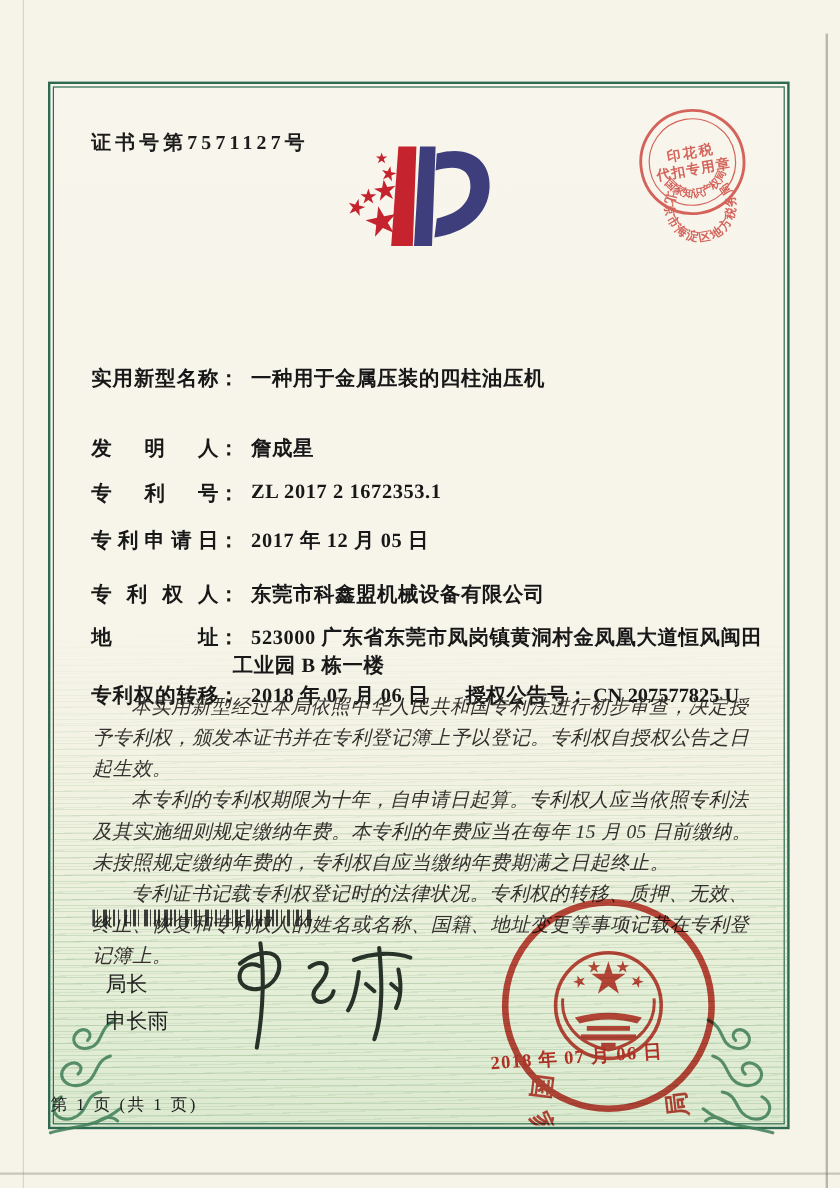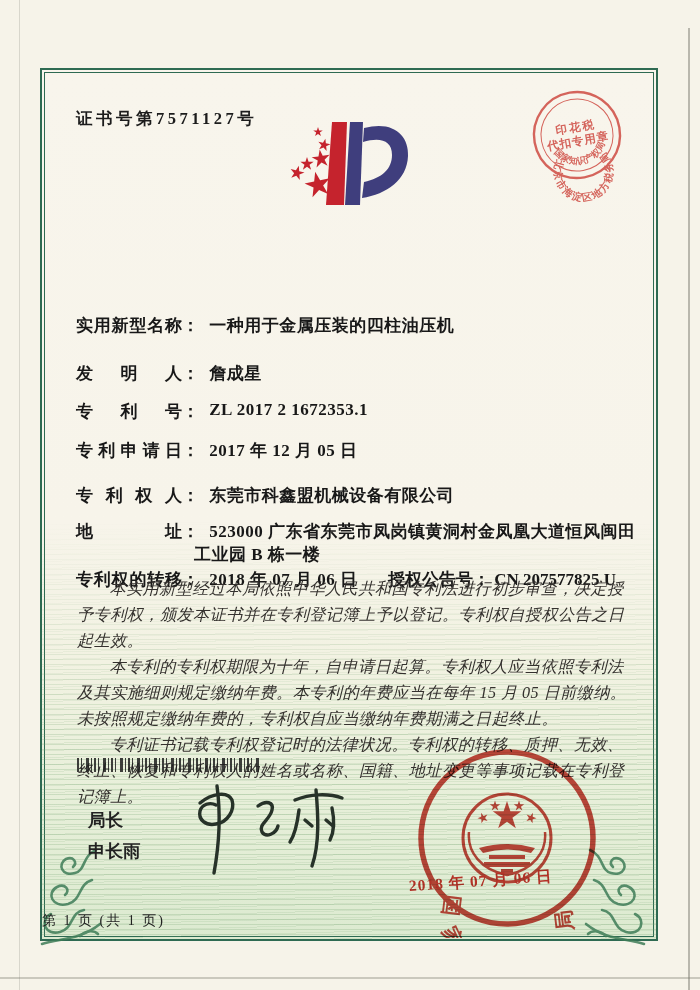--- a/index.html
+++ b/index.html
@@ -35,21 +35,21 @@
   .f-grant{position:absolute;left:312px;top:0;}
 
   .paras{position:absolute;left:35px;top:506px;width:560px;font-size:16.2px;line-height:26px;
          color:#34312e;font-style:italic;letter-spacing:.4px;}
   .paras p{margin:0;text-indent:2em;}
 
   .barcode{position:absolute;left:35px;top:688px;width:183px;height:14px;opacity:.85;
     background:repeating-linear-gradient(90deg,#1e1e1e 0 2px,transparent 2px 4px,#1e1e1e 4px 5px,
       transparent 5px 9px,#1e1e1e 9px 12px,transparent 12px 14px,#1e1e1e 14px 15px,transparent 15px 17px);}
 
-  .director{position:absolute;left:46px;top:735px;font-size:17.5px;font-weight:700;color:#222;line-height:31px;}
+  .director{position:absolute;left:46px;top:735px;font-size:17.5px;font-weight:400;color:#222;line-height:31px;}
   .sig{position:absolute;left:128px;top:708px;}
   .seal-big{position:absolute;left:365px;top:668px;mix-blend-mode:multiply;opacity:.93;}
   .flourish{position:absolute;top:776px;}
   #flourish-left{left:-6px;}
   #flourish-right{left:540px;transform:scaleX(-1);}
   .footer{position:absolute;left:0;bottom:9px;width:100%;text-align:left;
           font-size:14px;letter-spacing:2px;color:#222;}
   svg text{font-family:"Liberation Serif","DejaVu Serif",serif;}
 </style>
 </head>
@@ -117,21 +117,21 @@
         <text x="67" y="63" font-size="11.5" text-anchor="middle" letter-spacing="2">印花税</text>
         <text x="67" y="77" font-size="11.5" text-anchor="middle" letter-spacing="1">代扣专用章</text>
         <text font-size="9">
           <textPath href="#taxBot" startOffset="50%" text-anchor="middle">国家知识产权局</textPath>
         </text>
       </g>
     </g>
   </svg>
 
   <div class="fields">
-    <div class="f-row" style="top:14px">
+    <div class="f-row" style="top:4px">
       <span class="f-label">实用新型名称</span><span class="f-colon">：</span>
       <span class="f-val">一种用于金属压装的四柱油压机</span>
     </div>
     <div class="f-row" style="top:62px">
       <span class="f-label">发明人</span><span class="f-colon">：</span>
       <span class="f-val">詹成星</span>
     </div>
     <div class="f-row" style="top:100px">
       <span class="f-label">专利号</span><span class="f-colon">：</span>
       <span class="f-val">ZL 2017 2 1672353.1</span>

